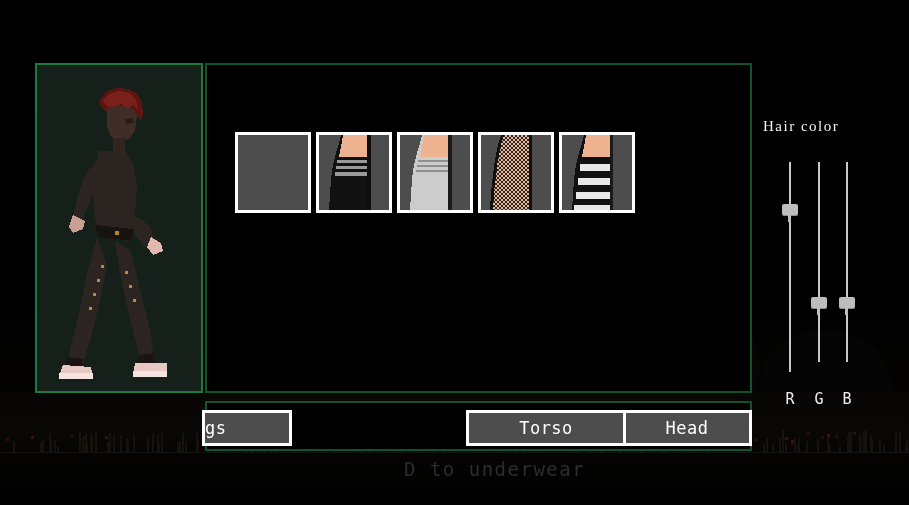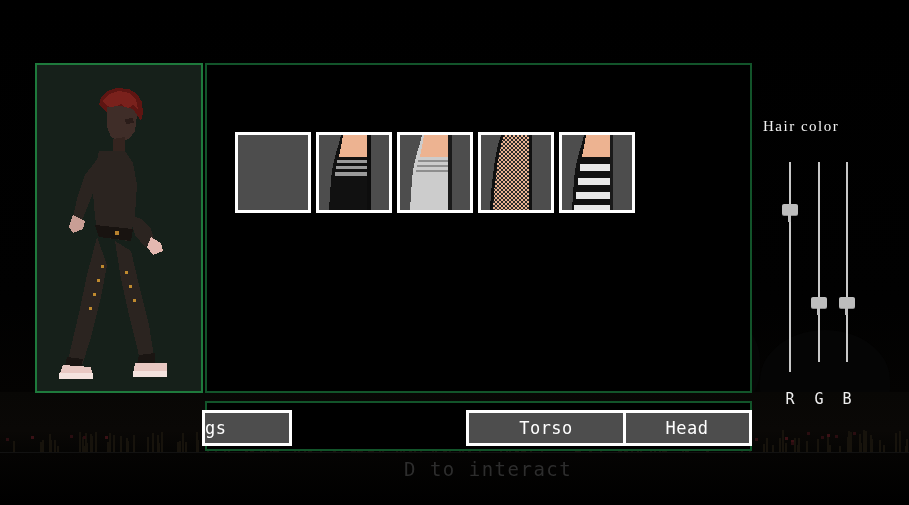--- a/index.html
+++ b/index.html
@@ -415,15 +415,15 @@
     </div>
     <div class="tab" style="left:415px;width:130px;">
       <span>Head</span>
     </div>
     <div class="tab" style="left:259px;width:160px;">
       <span>Torso</span>
     </div>
   </div>
 
 
-  <div id="hint">D to interact</div>
+  <div id="hint">D to underwear</div>
 
 </div>
 
 </body></html>

